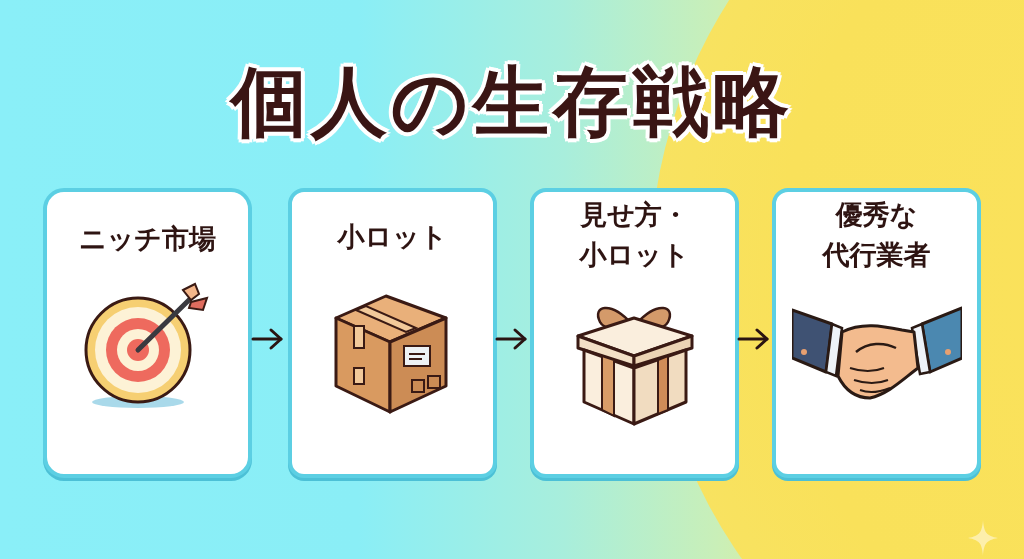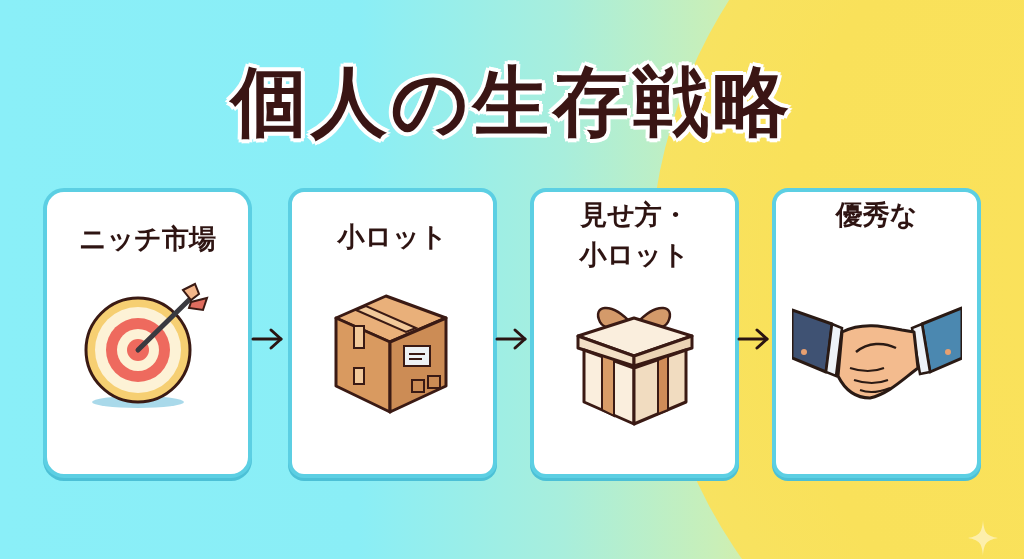--- a/index.html
+++ b/index.html
@@ -128,20 +128,21 @@
   </svg>
 </div>
 
 <svg class="arrow" style="left:737px;" viewBox="0 0 34 24">
   <line x1="2" y1="12" x2="30" y2="12" stroke="#2a1412" stroke-width="3" stroke-linecap="round"></line>
   <polyline points="20,3 30,12 20,21" fill="none" stroke="#2a1412" stroke-width="3" stroke-linecap="round" stroke-linejoin="round"></polyline>
 </svg>
 
 <div class="card" style="left:772px;">
   <div class="card-label" style="top:6px;">優秀な</div>
+  <div class="card-label" style="top:46px;">代行業者</div>
   <svg class="icon" style="top:110px;" width="170" height="105" viewBox="0 0 170 105">
     <polygon points="0,8 40,22 34,70 0,56" fill="#3f5273" stroke="#2a1a14" stroke-width="3" stroke-linejoin="round"></polygon>
     <polygon points="40,22 50,26 44,74 34,70" fill="#eef3f8" stroke="#2a1a14" stroke-width="2.5"></polygon>
     <circle cx="12" cy="50" r="3" fill="#e8a070"></circle>
     <polygon points="170,6 130,22 138,70 170,56" fill="#4b88b0" stroke="#2a1a14" stroke-width="3" stroke-linejoin="round"></polygon>
     <polygon points="130,22 120,26 128,72 138,70" fill="#eef3f8" stroke="#2a1a14" stroke-width="2.5"></polygon>
     <circle cx="156" cy="50" r="3" fill="#e8a070"></circle>
     <path d="M50 30 C70 20 90 24 110 28 L122 30 L126 66 C110 78 96 92 78 96 C62 96 52 86 46 74 Z" fill="#f3bb8e" stroke="#2a1a14" stroke-width="3" stroke-linejoin="round"></path>
     <path d="M64 50 C76 40 92 40 104 46" fill="none" stroke="#2a1a14" stroke-width="2.5"></path>
     <path d="M58 66 C70 70 82 70 92 66" fill="none" stroke="#2a1a14" stroke-width="2"></path>

